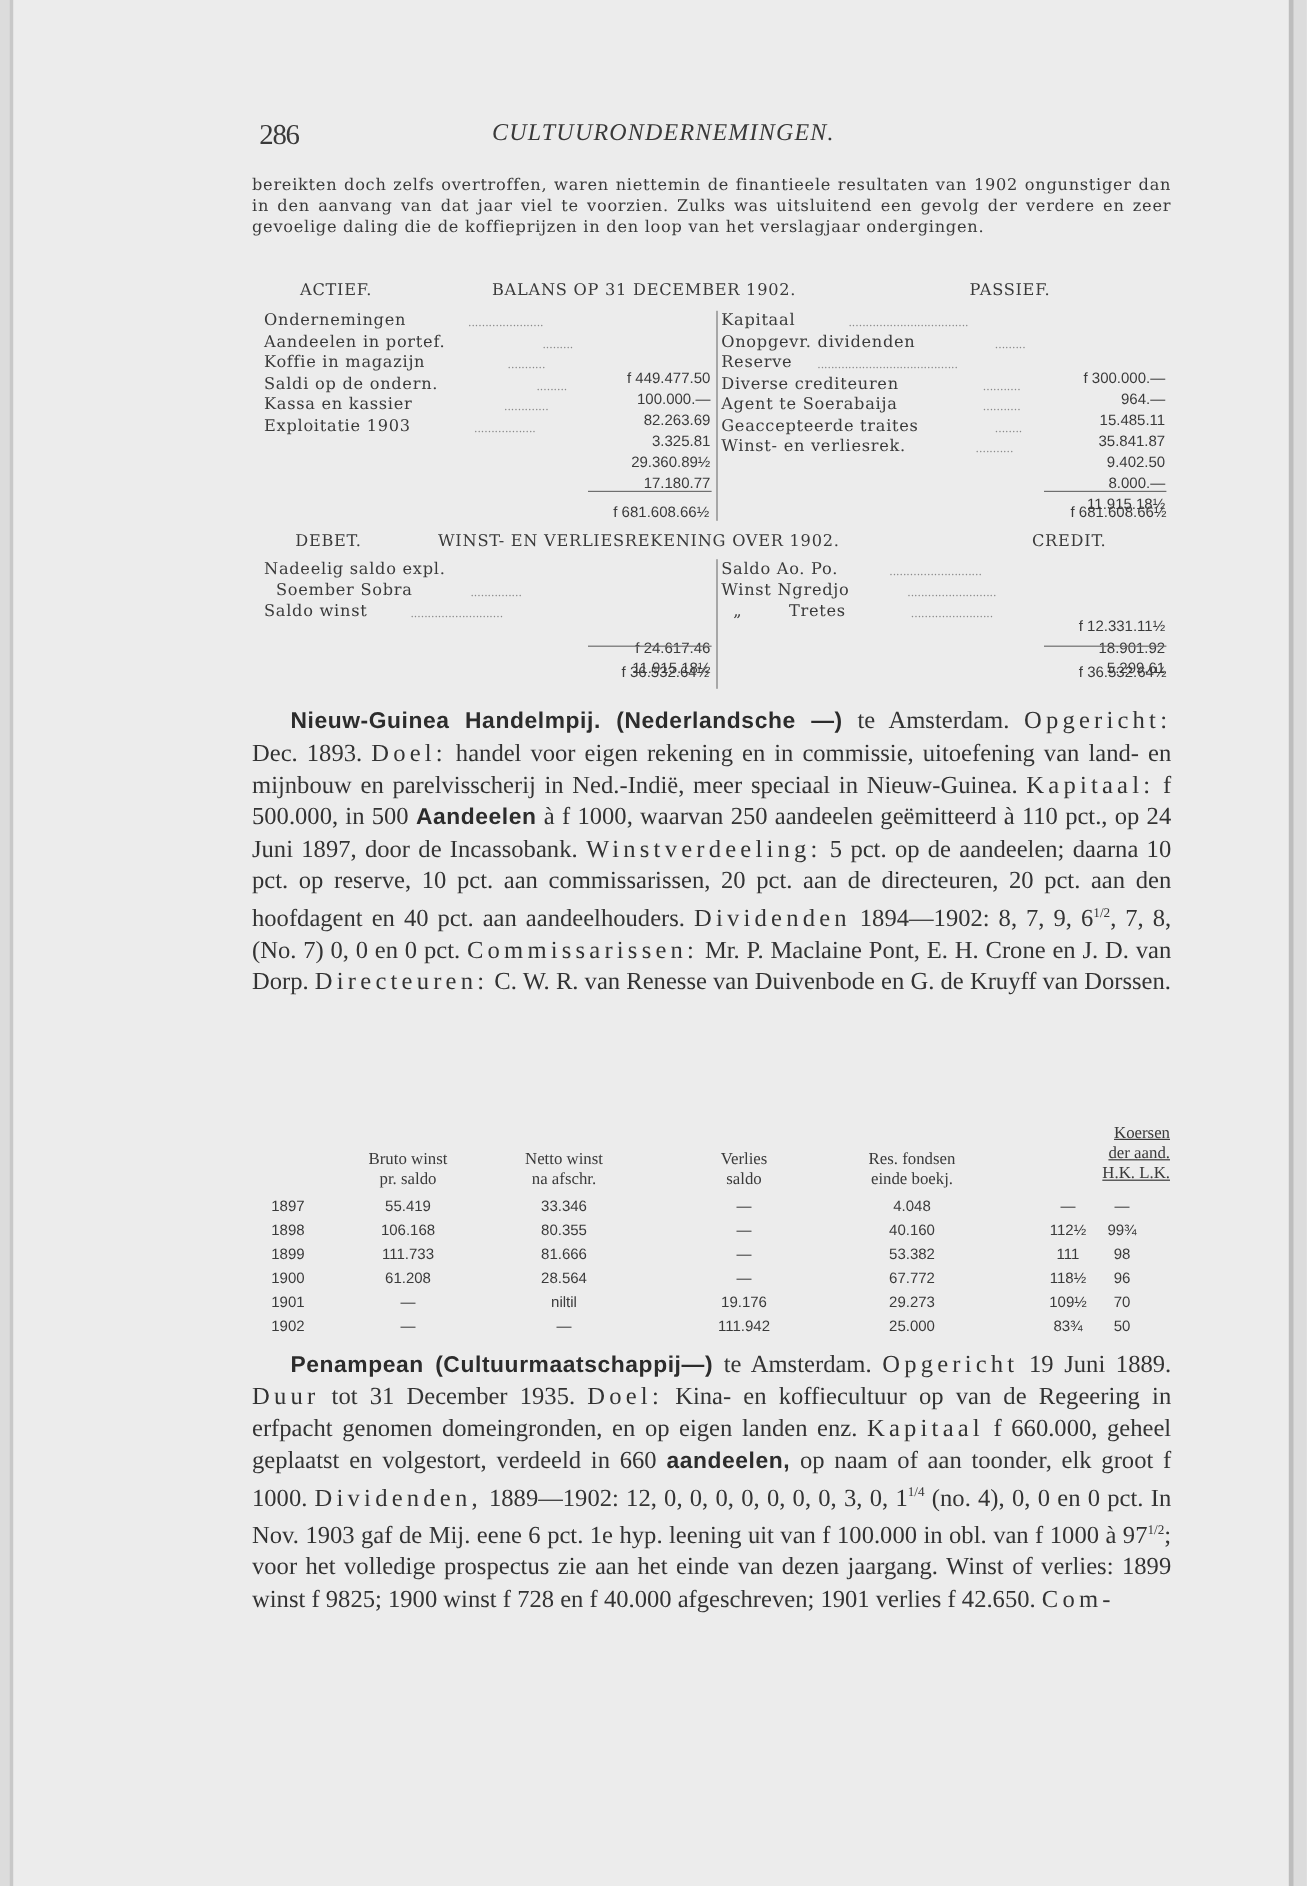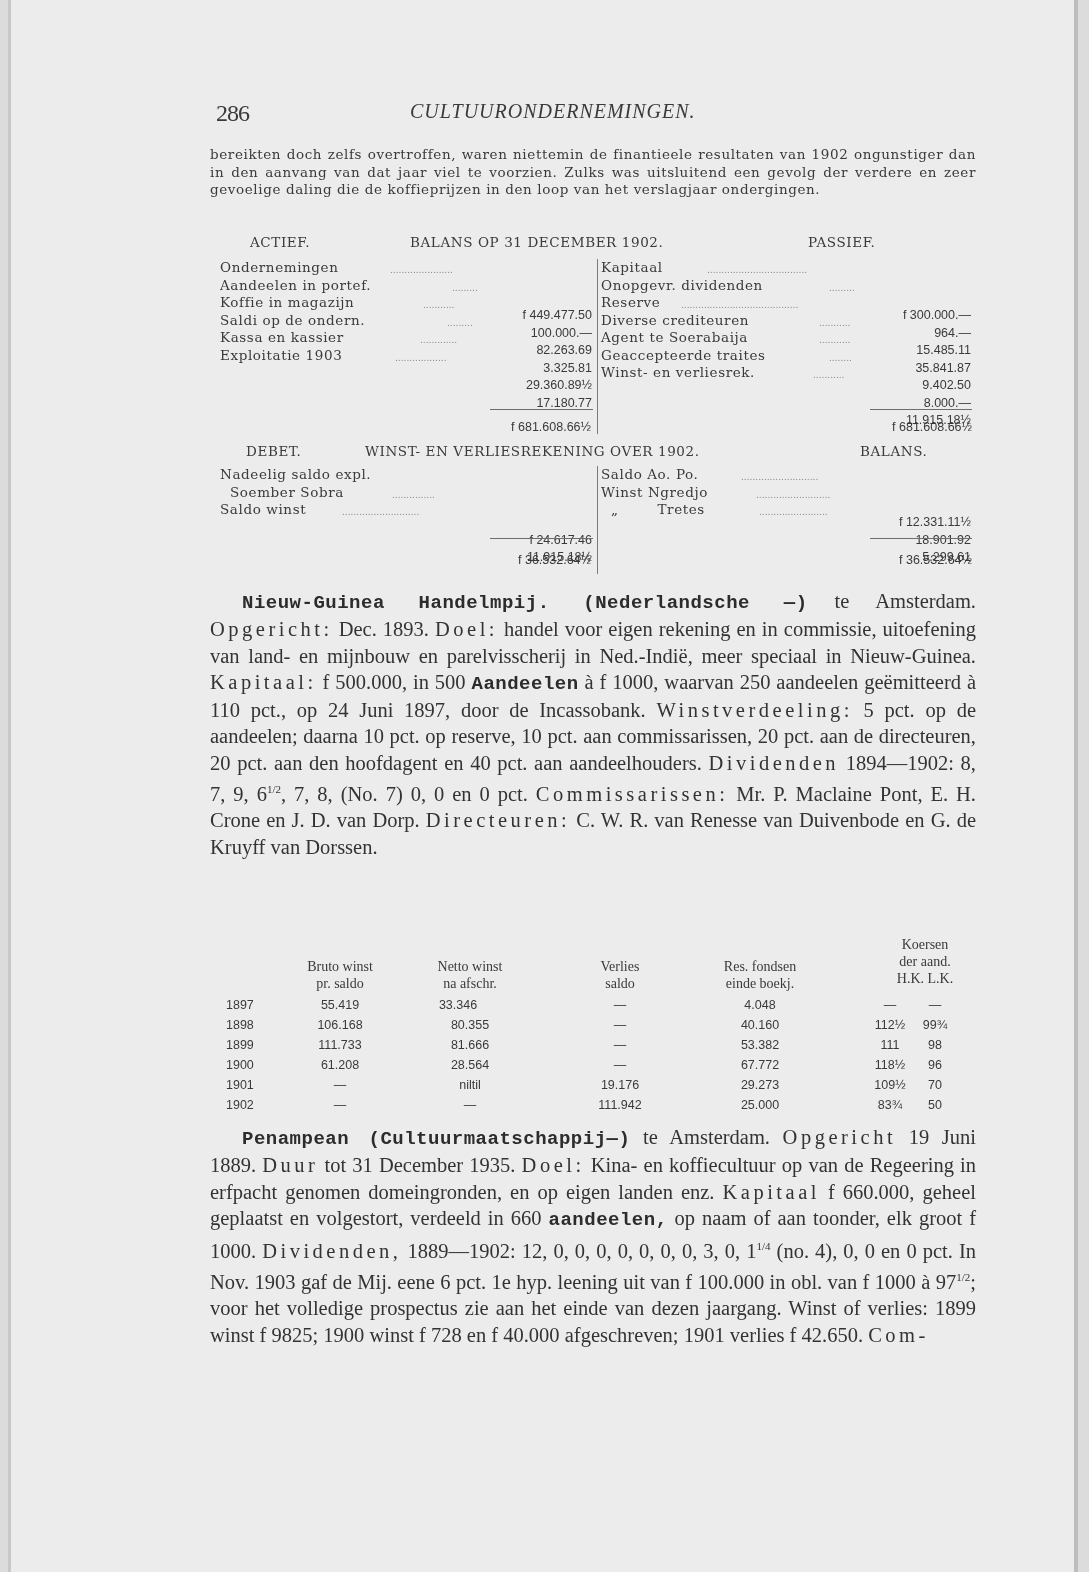--- a/index.html
+++ b/index.html
@@ -35,21 +35,21 @@
     .row { position: relative; height: 17.5px; white-space: nowrap; }
     .row .lbl { position: absolute; left: 0; }
     .row .dots { position: absolute; color: #8a8a8a; letter-spacing: 0; font-size: 9px; top: 3px; }
     .row .amt { position: absolute; right: 4px; font-family: "Liberation Sans Narrow", "Liberation Sans", sans-serif; font-size: 12.5px; letter-spacing: 0; margin-top: 48px; }
     .total-line { position: absolute; height: 0; border-top: 1.3px solid #6e6e6e; }
     .total { position: absolute; font-family: "Liberation Sans", sans-serif; font-size: 12.5px; letter-spacing: 0; white-space: nowrap; }
 
     .big { font-family: "Liberation Serif", serif; font-size: 20.5px; line-height: 26.3px; color: #333; }
     .article { position: absolute; left: 0; width: 766px; text-align: justify; }
     .article p { margin: 0; text-indent: 32px; }
-    .bold-sans { font-family: Liberation Mono, monospace; font-weight: bold; font-size: 19px; letter-spacing: 0.5px; color: #2c2c2c; }
+    .bold-sans { font-family: Liberation Sans, sans-serif; font-weight: bold; font-size: 19px; letter-spacing: 0.5px; color: #2c2c2c; }
     .spaced { letter-spacing: 3.5px; }
     sup, sub { font-size: 11px; }
 
     .stats { position: absolute; top: 930px; left: 0; width: 766px; font-family: "Liberation Serif", serif; font-size: 14px; }
     .stats .hdr { position: absolute; text-align: center; line-height: 17px; white-space: nowrap; }
     .stats .cell { position: absolute; white-space: nowrap; font-family: "Liberation Sans", sans-serif; font-size: 12.5px; text-align: center; }
   </style>
 </head>
 <body>
 
@@ -142,21 +142,21 @@
       </div>
       <div class="total-line" style="left:280px; width:103px; top:150px;"></div>
       <div class="total-line" style="left:660px; width:102px; top:150px;"></div>
       <div class="total" style="right:385px; top:160px;">f 681.608.66½</div>
       <div class="total" style="right:4px; top:160px;">f 681.608.66½</div>
     </div>
 
     <div class="bal-head small" style="top:443px">
       <span style="left:36px">DEBET.</span>
       <span style="left:155px">WINST- EN VERLIESREKENING OVER 1902.</span>
-      <span style="left:650px">BALANS.</span>
+      <span style="left:650px">CREDIT.</span>
     </div>
 
     <div class="ledger small" style="top:466px; height:108px;">
       <div class="divider" style="height:108px;"></div>
       <div class="col left">
         <div class="row">
             <span class="lbl">Nadeelig saldo expl.</span>
             <span class="amt"></span>
           </div>
         <div class="row">
@@ -207,30 +207,30 @@
           <div>na afschr.</div>
         </div>
       <div class="hdr" style="left:360px; width:100px; top:28px;">
           <div>Verlies</div>
           <div>saldo</div>
         </div>
       <div class="hdr" style="left:480px; width:140px; top:28px;">
           <div>Res. fondsen</div>
           <div>einde boekj.</div>
         </div>
-      <div class="hdr" style="left:665px; width:100px; top:6px; text-align:center;">
+      <div class="hdr" style="left:665px; width:100px; top:6px; text-align:right;text-decoration:underline;">
           <div>Koersen</div>
           <div>der aand.</div>
           <div>H.K. L.K.</div>
         </div>
 
       <div>
         <div class="cell" style="left:16px; top:68px;">1897</div>
         <div class="cell" style="left:95px; width:70px; top:68px;">55.419</div>
-        <div class="cell" style="left:213px; width:70px; top:68px;">33.346</div>
+        <div class="cell" style="left:225px; width:70px; top:68px;">33.346</div>
         <div class="cell" style="left:370px; width:80px; top:68px;">—</div>
         <div class="cell" style="left:515px; width:70px; top:68px;">4.048</div>
         <div class="cell" style="left:660px; width:40px; top:68px;">—</div>
         <div class="cell" style="left:710px; width:30px; top:68px;">—</div>
       </div>
       <div>
         <div class="cell" style="left:16px; top:88px;">1898</div>
         <div class="cell" style="left:95px; width:70px; top:88px;">106.168</div>
         <div class="cell" style="left:225px; width:70px; top:88px;">80.355</div>
         <div class="cell" style="left:370px; width:80px; top:88px;">—</div>

